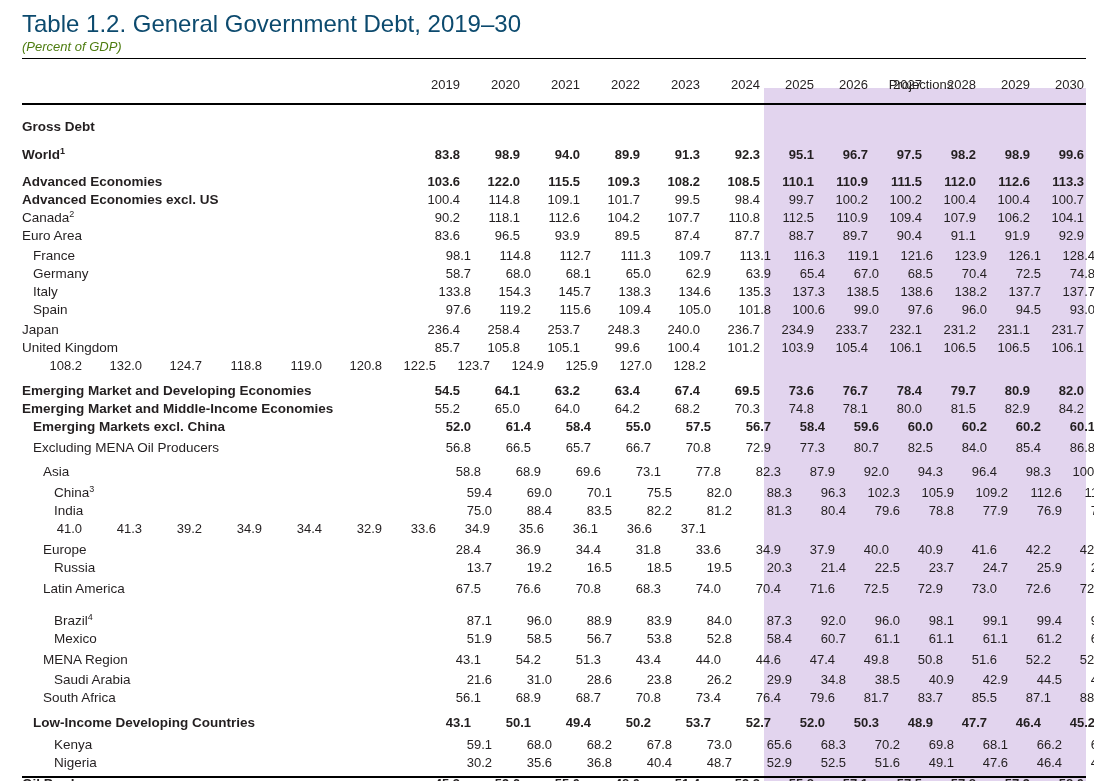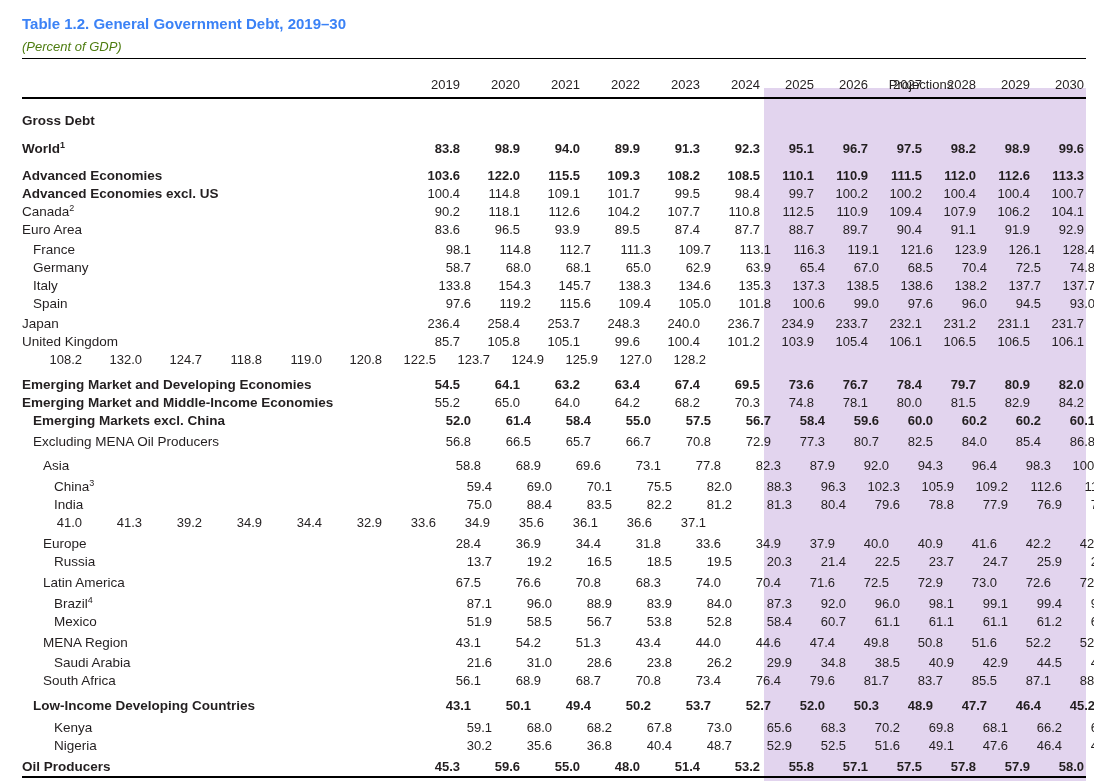--- a/index.html
+++ b/index.html
@@ -17,23 +17,23 @@
     width:322px;height:693px;
     background:#e2d4ee;
     z-index:0;
   }
   .content{
     position:relative;z-index:1;
     padding:0 8px 0 22px;
   }
   .title{
     margin:12px 0 0 0;
-    font-size:15px;line-height:24px;
-    font-weight:bold;
-    color:#3b82f6;
+    font-size:24px;line-height:24px;
+    font-weight:normal;
+    color:#0c4a6e;
   }
   .subtitle{
     margin:2px 0 0 0;
     font-size:13px;line-height:17px;
     font-style:italic;
     color:#4d7c0f;
   }
   .rule-thin{border:none;border-top:1px solid #000;margin:3px 0 0 0;}
   .rule-thick{border:none;border-top:2px solid #000;margin:0;}
   .header-block{position:relative;margin-top:4px;}
@@ -42,21 +42,21 @@
     right:4px;top:0;
     width:322px;
     text-align:center;
     font-size:13px;line-height:17px;
   }
   .trow{display:flex;align-items:baseline;line-height:18px;font-size:13px;}
   .tlabel{width:378px;flex:none;font-size:13.5px;white-space:nowrap;}
   .cell{flex:none;text-align:right;white-space:nowrap;}
   .cell.h{width:60px;}
   .cell.p{width:54px;}
-  .years-row{margin-top:17px;padding-bottom:3px;}
+  .years-row{margin-top:17px;padding-bottom:9px;}
   .years-row .cell{font-size:13px;}
   .tbody{padding-top:7px;}
   .bl .tlabel{font-weight:bold;}
   .bv .cell{font-weight:bold;}
   .i0{padding-left:0;}
   .i1{padding-left:11px;}
   .i2{padding-left:21px;}
   .i3{padding-left:32px;}
   sup{font-size:9px;line-height:0;}
   .section .tlabel{font-weight:bold;}
@@ -435,21 +435,21 @@
           <div class="cell h">68.3</div>
           <div class="cell h">74.0</div>
           <div class="cell h">70.4</div>
           <div class="cell p">71.6</div>
           <div class="cell p">72.5</div>
           <div class="cell p">72.9</div>
           <div class="cell p">73.0</div>
           <div class="cell p">72.6</div>
           <div class="cell p">72.2</div>
         </div>
-        <div class="trow" style="margin-top: 3px; align-items: center;">
+        <div class="trow" style="margin-top: 14px; align-items: center;">
           <div class="tlabel i3">Brazil<sup>4</sup></div>
           <div class="cell h">87.1</div>
           <div class="cell h">96.0</div>
           <div class="cell h">88.9</div>
           <div class="cell h">83.9</div>
           <div class="cell h">84.0</div>
           <div class="cell h">87.3</div>
           <div class="cell p">92.0</div>
           <div class="cell p">96.0</div>
           <div class="cell p">98.1</div>

